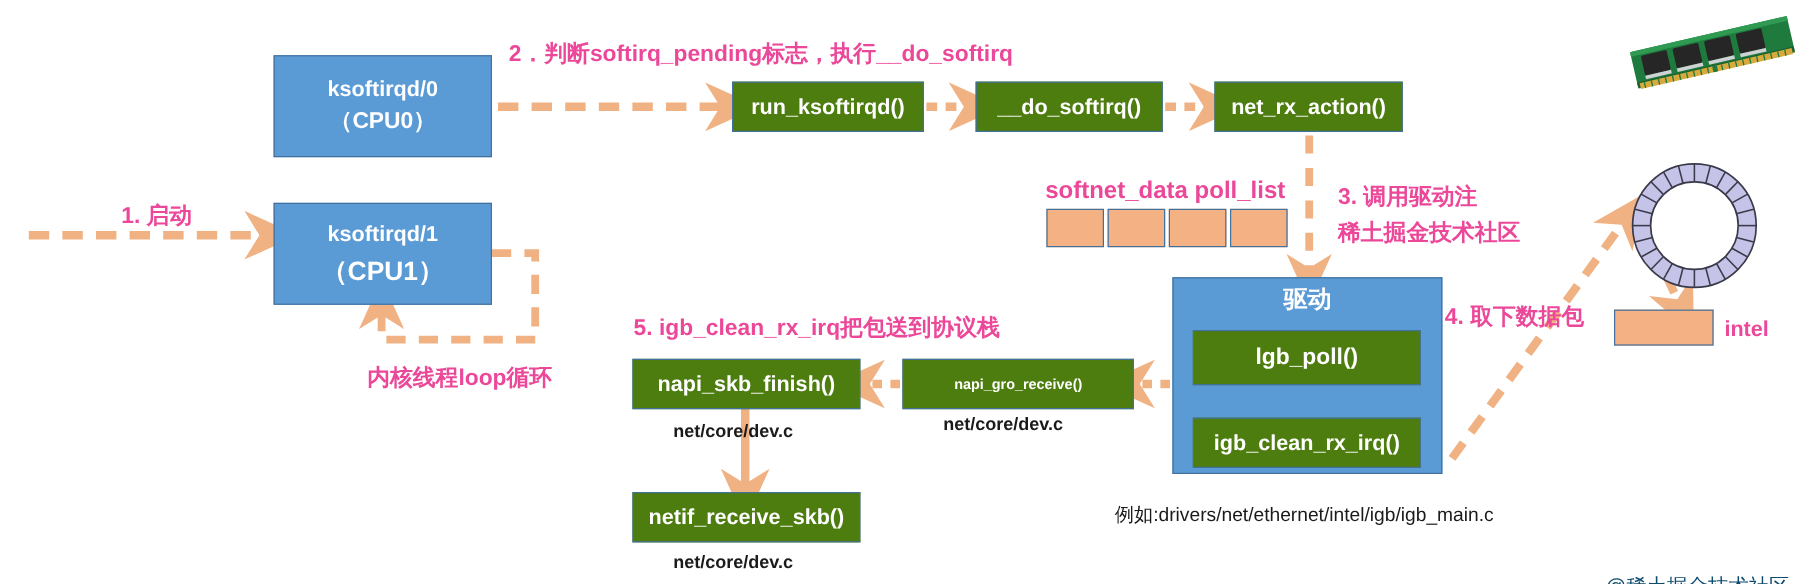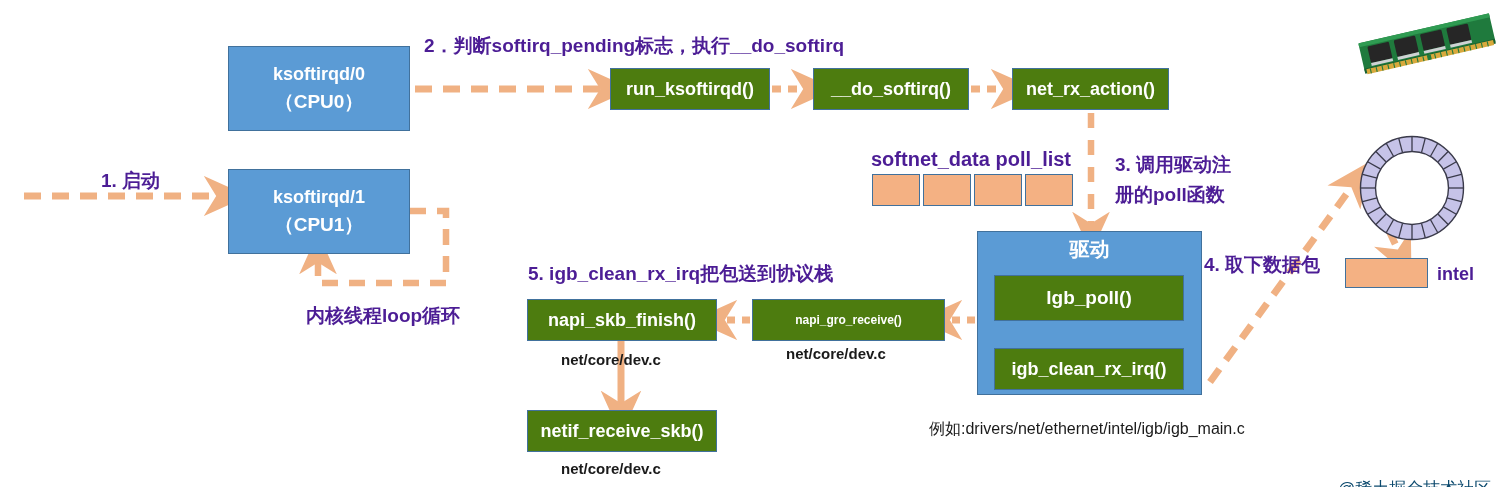--- a/index.html
+++ b/index.html
@@ -39,21 +39,21 @@
     border: 1px solid #41719c;
   }
   .box-peach {
     background: #f4b183;
     border: 1.5px solid #41719c;
   }
 
   
   .lbl {
     position: absolute;
-    color: #4c1d95;
+    color: #ec4899;
     font-size: 19px;
     font-weight: bold;
     white-space: nowrap;
     line-height: 1.35;
   }
   .lbl-plain {
     position: absolute;
     color: #1a1a1a;
     font-size: 15px;
     font-weight: bold;
@@ -203,21 +203,21 @@
     </g>
   </svg>
 
   <div class="abs box box-blue" style="left:228px; top:46px; width:182px; height:85px; font-size:18px;">
     <span>ksoftirqd/0</span>
     <span style="font-size:19px; margin-top:5px;">（CPU0）</span>
   </div>
 
   <div class="abs box box-blue" style="left:228px; top:169px; width:182px; height:85px; font-size:18px;">
     <span>ksoftirqd/1</span>
-    <span style="font-size:19px; margin-top:5px;">（CPU1）</span>
+    <span style="font-size:22px; margin-top:5px;">（CPU1）</span>
   </div>
 
   <div class="abs box box-orange" style="left:610px; top:68px; width:160px; height:42px; font-size:18px;">
     <span>run_ksoftirqd()</span>
   </div>
 
   <div class="abs box box-orange" style="left:813px; top:68px; width:156px; height:42px; font-size:18px;">
     <span>__do_softirq()</span>
   </div>
 
@@ -262,21 +262,21 @@
   <div class="lbl-plain" style="left:561px; top:460px;">net/core/dev.c</div>
 
   <div class="abs box box-peach" style="left:1345px; top:258px; width:83px; height:30px;"></div>
   <div class="lbl" style="left:1437px; top:262px; font-size:18px;">intel</div>
 
   <div class="lbl" style="left:101px; top:168px;">1. 启动</div>
 
   <div class="lbl" style="left:424px; top:33px;">2．判断softirq_pending标志，执行__do_softirq</div>
 
   <div class="lbl" style="left:1115px; top:152px;">3. 调用驱动注</div>
-  <div class="lbl" style="left:1115px; top:182px;">册的poll函数</div>
+  <div class="lbl" style="left:1115px; top:182px;">稀土掘金技术社区</div>
 
   <div class="lbl" style="left:1204px; top:252px;">4. 取下数据包</div>
 
   <div class="lbl" style="left:528px; top:261px;">5. igb_clean_rx_irq把包送到协议栈</div>
 
   <div class="lbl" style="left:306px; top:303px;">内核线程loop循环</div>
 
   <div class="watermark" style="left:1338px; top:450px;">@稀土掘金技术社区</div>
 
 </div>

